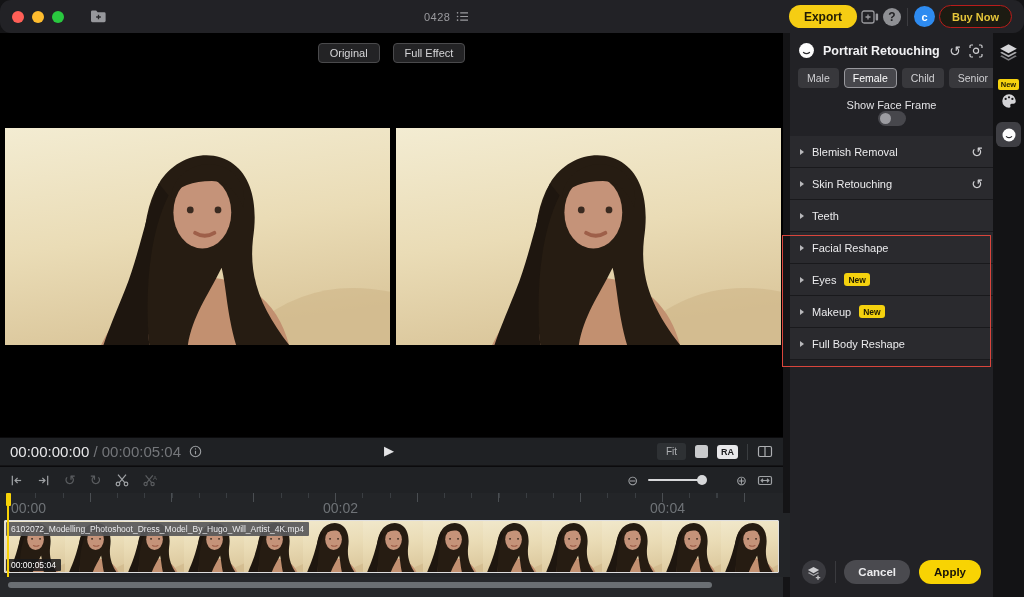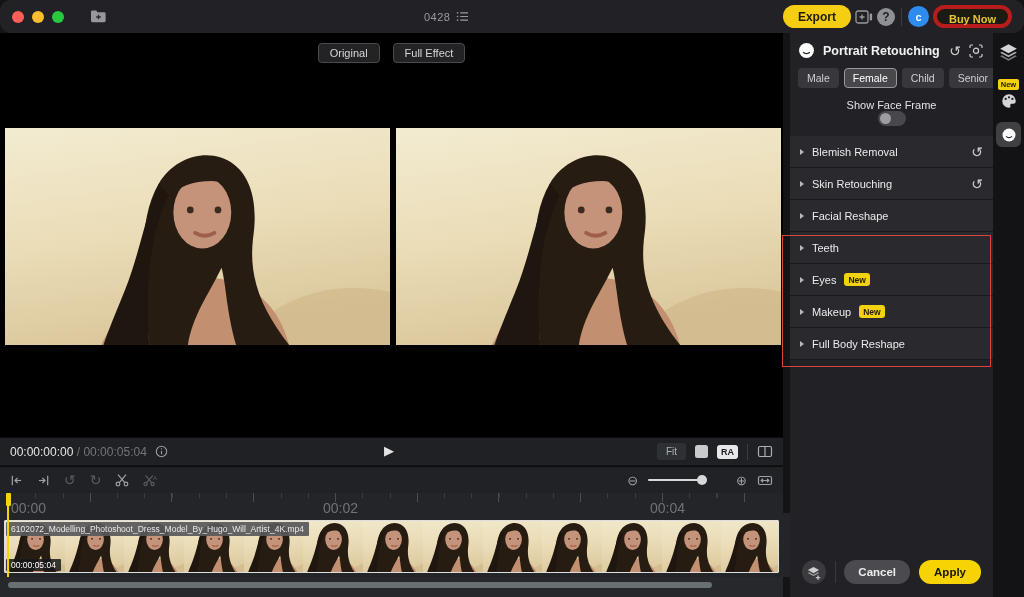--- a/index.html
+++ b/index.html
@@ -18,34 +18,34 @@
   .counter { font-size:11px; color:#9a9a9e; letter-spacing:.5px; }
   .tb-right { margin-left:auto; display:flex; align-items:center; gap:4px; }
   .export-btn { background:#f5cd13; color:#211c04; font-weight:bold; font-size:12px;
                 border:none; border-radius:12px; padding:4px 15px; height:23px; cursor:pointer; }
   .help-circle { width:18px; height:18px; border-radius:50%; background:#8f9094; color:#232325;
                  font-size:12px; font-weight:bold; display:flex; align-items:center; justify-content:center; }
   .tb-divider { width:1px; height:18px; background:#3c3c40; margin:0 2px; }
   .avatar { width:21px; height:21px; border-radius:50%; background:#2e8bf0; color:#fff; font-size:11px;
             font-weight:bold; display:flex; align-items:center; justify-content:center; }
   .buynow-btn { background:#1c1b12; color:#e5c63a; font-weight:bold; font-size:11px;
-                border:4px solid #b91c1c; border-radius:12px; padding:4px 12px; height:23px; }
+                border:1px solid #b91c1c; border-radius:12px; padding:4px 12px; height:23px; }
 
   
   .preview { position:absolute; left:0; top:33px; width:783px; height:404px; background:#000; }
   .compare-row { position:absolute; left:0; top:10px; width:100%; display:flex; justify-content:center; gap:13px; }
   .compare-chip { background:#232325; border:1px solid #4a4a4c; border-radius:4px; color:#d6d6d8;
                   font-size:11px; padding:3px 11px; }
   .frames { position:absolute; left:5px; top:95px; display:flex; gap:6px; }
   .frame { width:385px; height:217px; display:block; background:#e9dcb8; }
 
   
   .playbar { position:absolute; left:0; top:437px; width:783px; height:28px; background:#1f2124;
              border-top:1px solid #0b0b0d; display:flex; align-items:center; padding:0 10px; }
-  .timecode { font-size:12px; color:#e8e8ea; }
+  .timecode { font-size:15px; color:#e8e8ea; }
   .timecode .dur { color:#74767a; }
   .info-icon { margin-left:8px; display:flex; }
   .play-btn { position:absolute; left:384px; top:5px; font-size:13px; color:#e4e4e6; background:none;
               border:none; cursor:pointer; }
   .playbar-right { margin-left:auto; display:flex; align-items:center; gap:9px; }
   .fit-btn { background:#2e3134; color:#aeb0b3; font-size:10px; border:none; border-radius:3px; padding:3px 9px; }
   .sq-icon { width:13px; height:13px; background:#c9cacc; border-radius:2.5px; }
   .ra-btn { background:#e8e8ea; color:#1c1c1e; font-size:9px; font-weight:bold; border:none;
             border-radius:3px; padding:2px 4px; }
   .pb-div { width:1px; height:16px; background:#3a3d40; }
@@ -392,25 +392,25 @@
         <span class="section-label">Blemish Removal</span>
         <button class="reset-glyph row-reset">↺</button>
       </div>
       <div class="section-row">
         <span class="caret"></span>
         <span class="section-label">Skin Retouching</span>
         <button class="reset-glyph row-reset">↺</button>
       </div>
       <div class="section-row">
         <span class="caret"></span>
+        <span class="section-label">Teeth</span>
+      </div>
+      <div class="section-row">
+        <span class="caret"></span>
         <span class="section-label">Facial Reshape</span>
-      </div>
-      <div class="section-row">
-        <span class="caret"></span>
-        <span class="section-label">Teeth</span>
       </div>
       <div class="section-row">
         <span class="caret"></span>
         <span class="section-label">Eyes</span>
         <span class="badge-new">New</span>
       </div>
       <div class="section-row">
         <span class="caret"></span>
         <span class="section-label">Makeup</span>
         <span class="badge-new">New</span>

